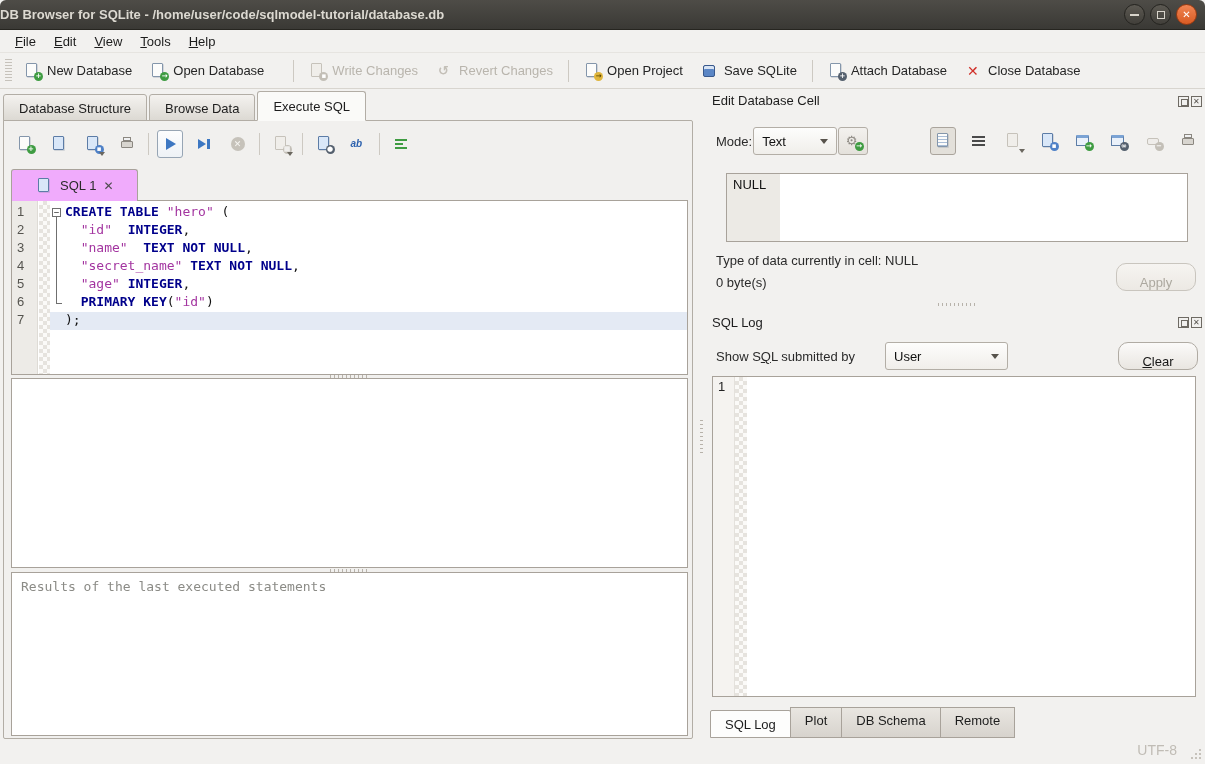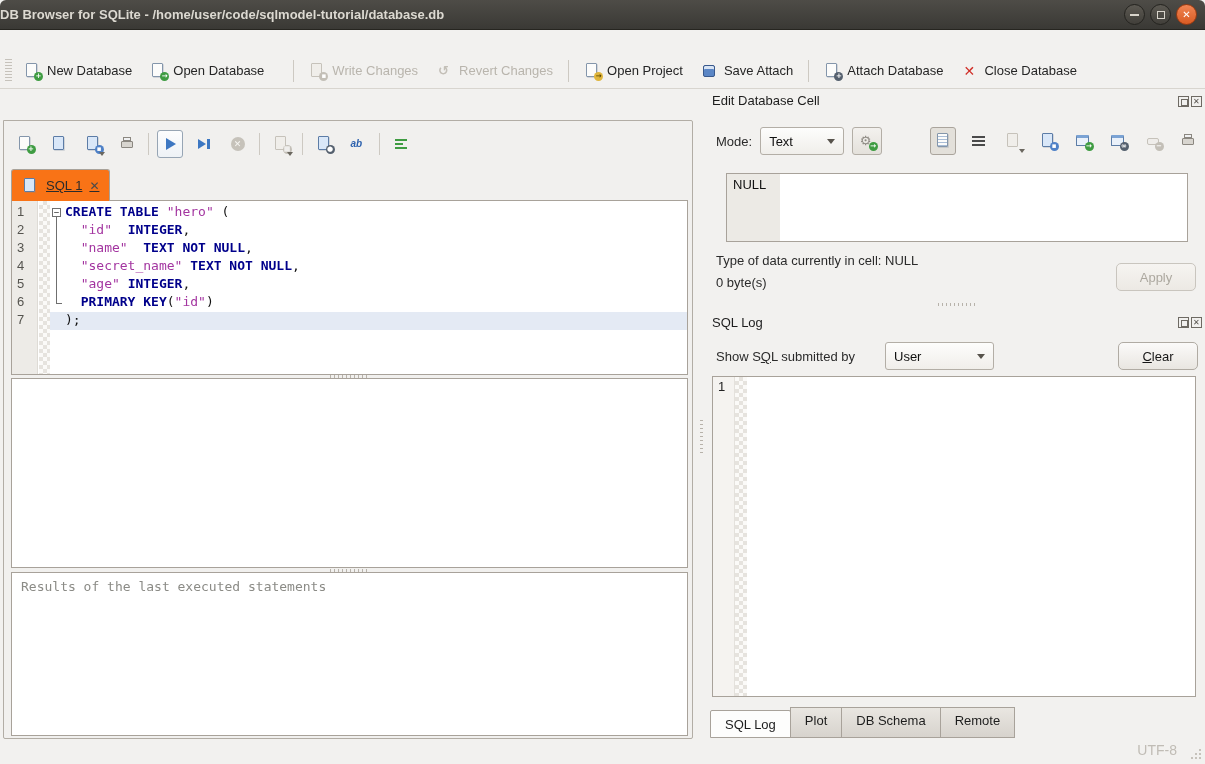--- a/index.html
+++ b/index.html
@@ -78,22 +78,22 @@
   .mtab.active{height:30px;line-height:30px;background:#fafaf8;border-bottom:1px solid #fafaf8;}
 
   
   #left-frame{position:absolute;left:3px;top:120px;width:690px;height:619px;background:#f1f0ee;border:1px solid #b2ada5;border-radius:0 2px 2px 2px;}
   #sql-toolbar{position:absolute;left:12px;top:127px;height:34px;display:flex;align-items:center;gap:8px;z-index:2;}
   .icon-btn{width:26px;height:28px;display:flex;align-items:center;justify-content:center;position:relative;border:1px solid transparent;border-radius:3px;}
   .icon-btn.hovered{border-color:#97a5b4;background:linear-gradient(#fcfdfe,#eef2f6);}
   .v-sep{width:1px;height:22px;background:#cdc9c2;}
   .icon-caret{position:absolute;right:0px;bottom:1px;width:0;height:0;border-left:3px solid transparent;border-right:3px solid transparent;border-top:4px solid #6b675f;}
 
-  #sql-tab{position:absolute;left:11px;top:169px;height:32px;padding:0 10px;background:#f97316;
-    border:1px solid #a8a29a;border-bottom:none;border-radius:3px 3px 0 0;display:flex;align-items:center;gap:7px;z-index:2;text-decoration:underline;}
+  #sql-tab{position:absolute;left:11px;top:169px;height:32px;padding:0 24px;background:#f0abfc;
+    border:1px solid #a8a29a;border-bottom:none;border-radius:3px 3px 0 0;display:flex;align-items:center;gap:7px;z-index:2;}
   #sql-tab .close-x{color:#4a4a4a;font:bold 12px/12px "DejaVu Sans",sans-serif;}
 
   #tooltip{position:absolute;left:168px;top:162px;z-index:60;background:#ffffdc;border:1px solid #3a3a3a;
     padding:3px 6px;font-size:13px;color:#101010;white-space:nowrap;}
 
   .pane{position:absolute;left:11px;width:677px;background:#fff;border:1px solid #a8a29a;}
   #editor{top:200px;height:175px;overflow:hidden;}
   #mid-pane{top:378px;height:190px;}
   #results-pane{top:572px;height:164px;padding:6px 9px;color:#8b8b86;font:13px "DejaVu Sans Mono",monospace;}
 
@@ -127,44 +127,44 @@
   #split1{top:375px;} #split2{top:569px;}
   #v-grip{position:absolute;left:700px;top:420px;width:3px;height:34px;
     background-image:repeating-linear-gradient(180deg,#b7b2aa 0 1px,transparent 1px 4px);}
 
   
   .dock-title{position:absolute;color:#1d1d1d;}
   .dock-ic{position:absolute;width:11px;height:11px;border:1px solid #6e6a63;background:#f1f0ee;}
   .dock-ic.float::before{content:"";position:absolute;left:2px;top:2px;width:5px;height:5px;border:1px solid #6e6a63;}
   .dock-ic.close::before{content:"✕";position:absolute;left:1px;top:-1px;font:bold 8px/11px "DejaVu Sans",sans-serif;color:#55524c;}
 
-  #cell-toolbar-left{position:absolute;left:716px;top:127px;display:flex;align-items:center;gap:8px;}
+  #cell-toolbar-left{position:absolute;left:716px;top:127px;display:flex;align-items:center;gap:1px;}
   .fsel{height:28px;border:1px solid #b3aea6;border-radius:3px;background:linear-gradient(#fdfdfc,#f0eeea);
     display:flex;align-items:center;padding:0 8px;color:#111;}
   .fsel .arr{margin-left:auto;width:0;height:0;border-left:4px solid transparent;border-right:4px solid transparent;border-top:5px solid #57534c;}
   #mode-select{width:84px;}
   .mini-btn{width:30px;height:28px;border:1px solid #b3aea6;border-radius:3px;background:linear-gradient(#f3f1ee,#e4e1db);
     display:flex;align-items:center;justify-content:center;}
   #cell-icons{position:absolute;left:930px;top:127px;display:flex;align-items:center;gap:9px;}
   .icon-btn.pressed{border-color:#aaa49c;background:#e3e0da;}
 
   #cell-box{position:absolute;left:726px;top:173px;width:462px;height:69px;border:1px solid #a8a29a;background:#fff;display:flex;}
   #cell-gutter{width:53px;background:#eceae5;padding:3px 0 0 6px;color:#111;}
 
   #type-info{position:absolute;left:716px;top:253px;}
   #size-info{position:absolute;left:716px;top:275px;}
-  .btn{height:28px;border:1px solid #b0aba3;border-radius:5px;background:linear-gradient(#fbfaf9,#e9e6e1);
-    display:flex;align-items:center;justify-content:center;color:#161616;}
+  .btn{height:28px;border:1px solid #b0aba3;border-radius:10px;background:linear-gradient(#fbfaf9,#e9e6e1);
+    display:flex;align-items:flex-end;justify-content:center;color:#161616;}
   .btn.disabled{border-color:#c9c5be;background:linear-gradient(#f6f4f1,#ece9e4);color:#aca89f;}
   #apply-btn{position:absolute;left:1116px;top:263px;width:80px;}
   #dock-split{position:absolute;left:938px;top:303px;width:38px;height:3px;
     background-image:repeating-linear-gradient(90deg,#b7b2aa 0 1px,transparent 1px 4px);}
 
   #log-filter-label{position:absolute;left:716px;top:349px;}
-  #log-select{position:absolute;left:885px;top:342px;width:109px;}
+  #log-select{position:absolute;left:885px;top:342px;width:123px;}
   #clear-btn{position:absolute;left:1118px;top:342px;width:80px;}
 
   #log-box{position:absolute;left:712px;top:376px;width:484px;height:321px;border:1px solid #a8a29a;background:#fff;display:flex;}
   #log-gutter{width:22px;background:#f5f3f0;border-right:1px solid #e4e1dc;padding:2px 0 0 5px;color:#222;}
   #log-chk{width:12px;background-color:#fbfaf8;
     background-image:linear-gradient(45deg,#e6e3de 25%,transparent 25%,transparent 75%,#e6e3de 75%),
                      linear-gradient(45deg,#e6e3de 25%,transparent 25%,transparent 75%,#e6e3de 75%);
     background-size:8px 8px;background-position:0 0,4px 4px;}
 
   #bottom-tabs{position:absolute;left:710px;top:707px;display:flex;align-items:flex-end;}
@@ -188,20 +188,27 @@
         <span class="winbtn">
           <span class="wc-minus"></span>
         </span>
         <span class="winbtn">
           <span class="wc-square"></span>
         </span>
         <span class="winbtn close">✕</span>
       </span>
   </div>
 
+  <div id="menubar">
+      <div class="menu-item"><u>F</u>ile</div>
+      <div class="menu-item"><u>E</u>dit</div>
+      <div class="menu-item"><u>V</u>iew</div>
+      <div class="menu-item"><u>T</u>ools</div>
+      <div class="menu-item"><u>H</u>elp</div>
+    </div>
 
   <div id="toolbar">
     <span class="tb-handle"></span>
   <div class="tb-btn">
         <span class="ic">
           <i class="doc"></i>
           <i class="bdg g">+</i>
         </span>
         <span class="tb-label">New Database</span>
       </div>
@@ -232,38 +239,43 @@
         <span class="ic">
           <i class="doc"></i>
           <i class="bdg y">→</i>
         </span>
         <span class="tb-label">Open Project</span>
       </div>
       <div class="tb-btn">
         <span class="ic">
           <i class="flp"></i>
         </span>
-        <span class="tb-label">Save Attach</span>
+        <span class="tb-label">Save SQLite</span>
       </div>
       <div class="tb-sep"></div>
       <div class="tb-btn">
         <span class="ic">
           <i class="doc"></i>
           <i class="bdg dk">+</i>
         </span>
         <span class="tb-label">Attach Database</span>
       </div>
       <div class="tb-btn">
         <span class="ic">
           <i class="glyph redx">✕</i>
         </span>
         <span class="tb-label">Close Database</span>
       </div>
     </div>
 
+  <div id="main-tabs">
+      <div class="mtab">Database Structure</div>
+      <div class="mtab">Browse Data</div>
+      <div class="mtab active">Execute SQL</div>
+    </div>
   <div id="left-frame"></div>
 
   <div id="sql-toolbar">
       <div class="icon-btn">
         <span class="ic">
           <i class="doc"></i>
           <i class="bdg g">+</i>
         </span>
       </div>
       <div class="icon-btn">

